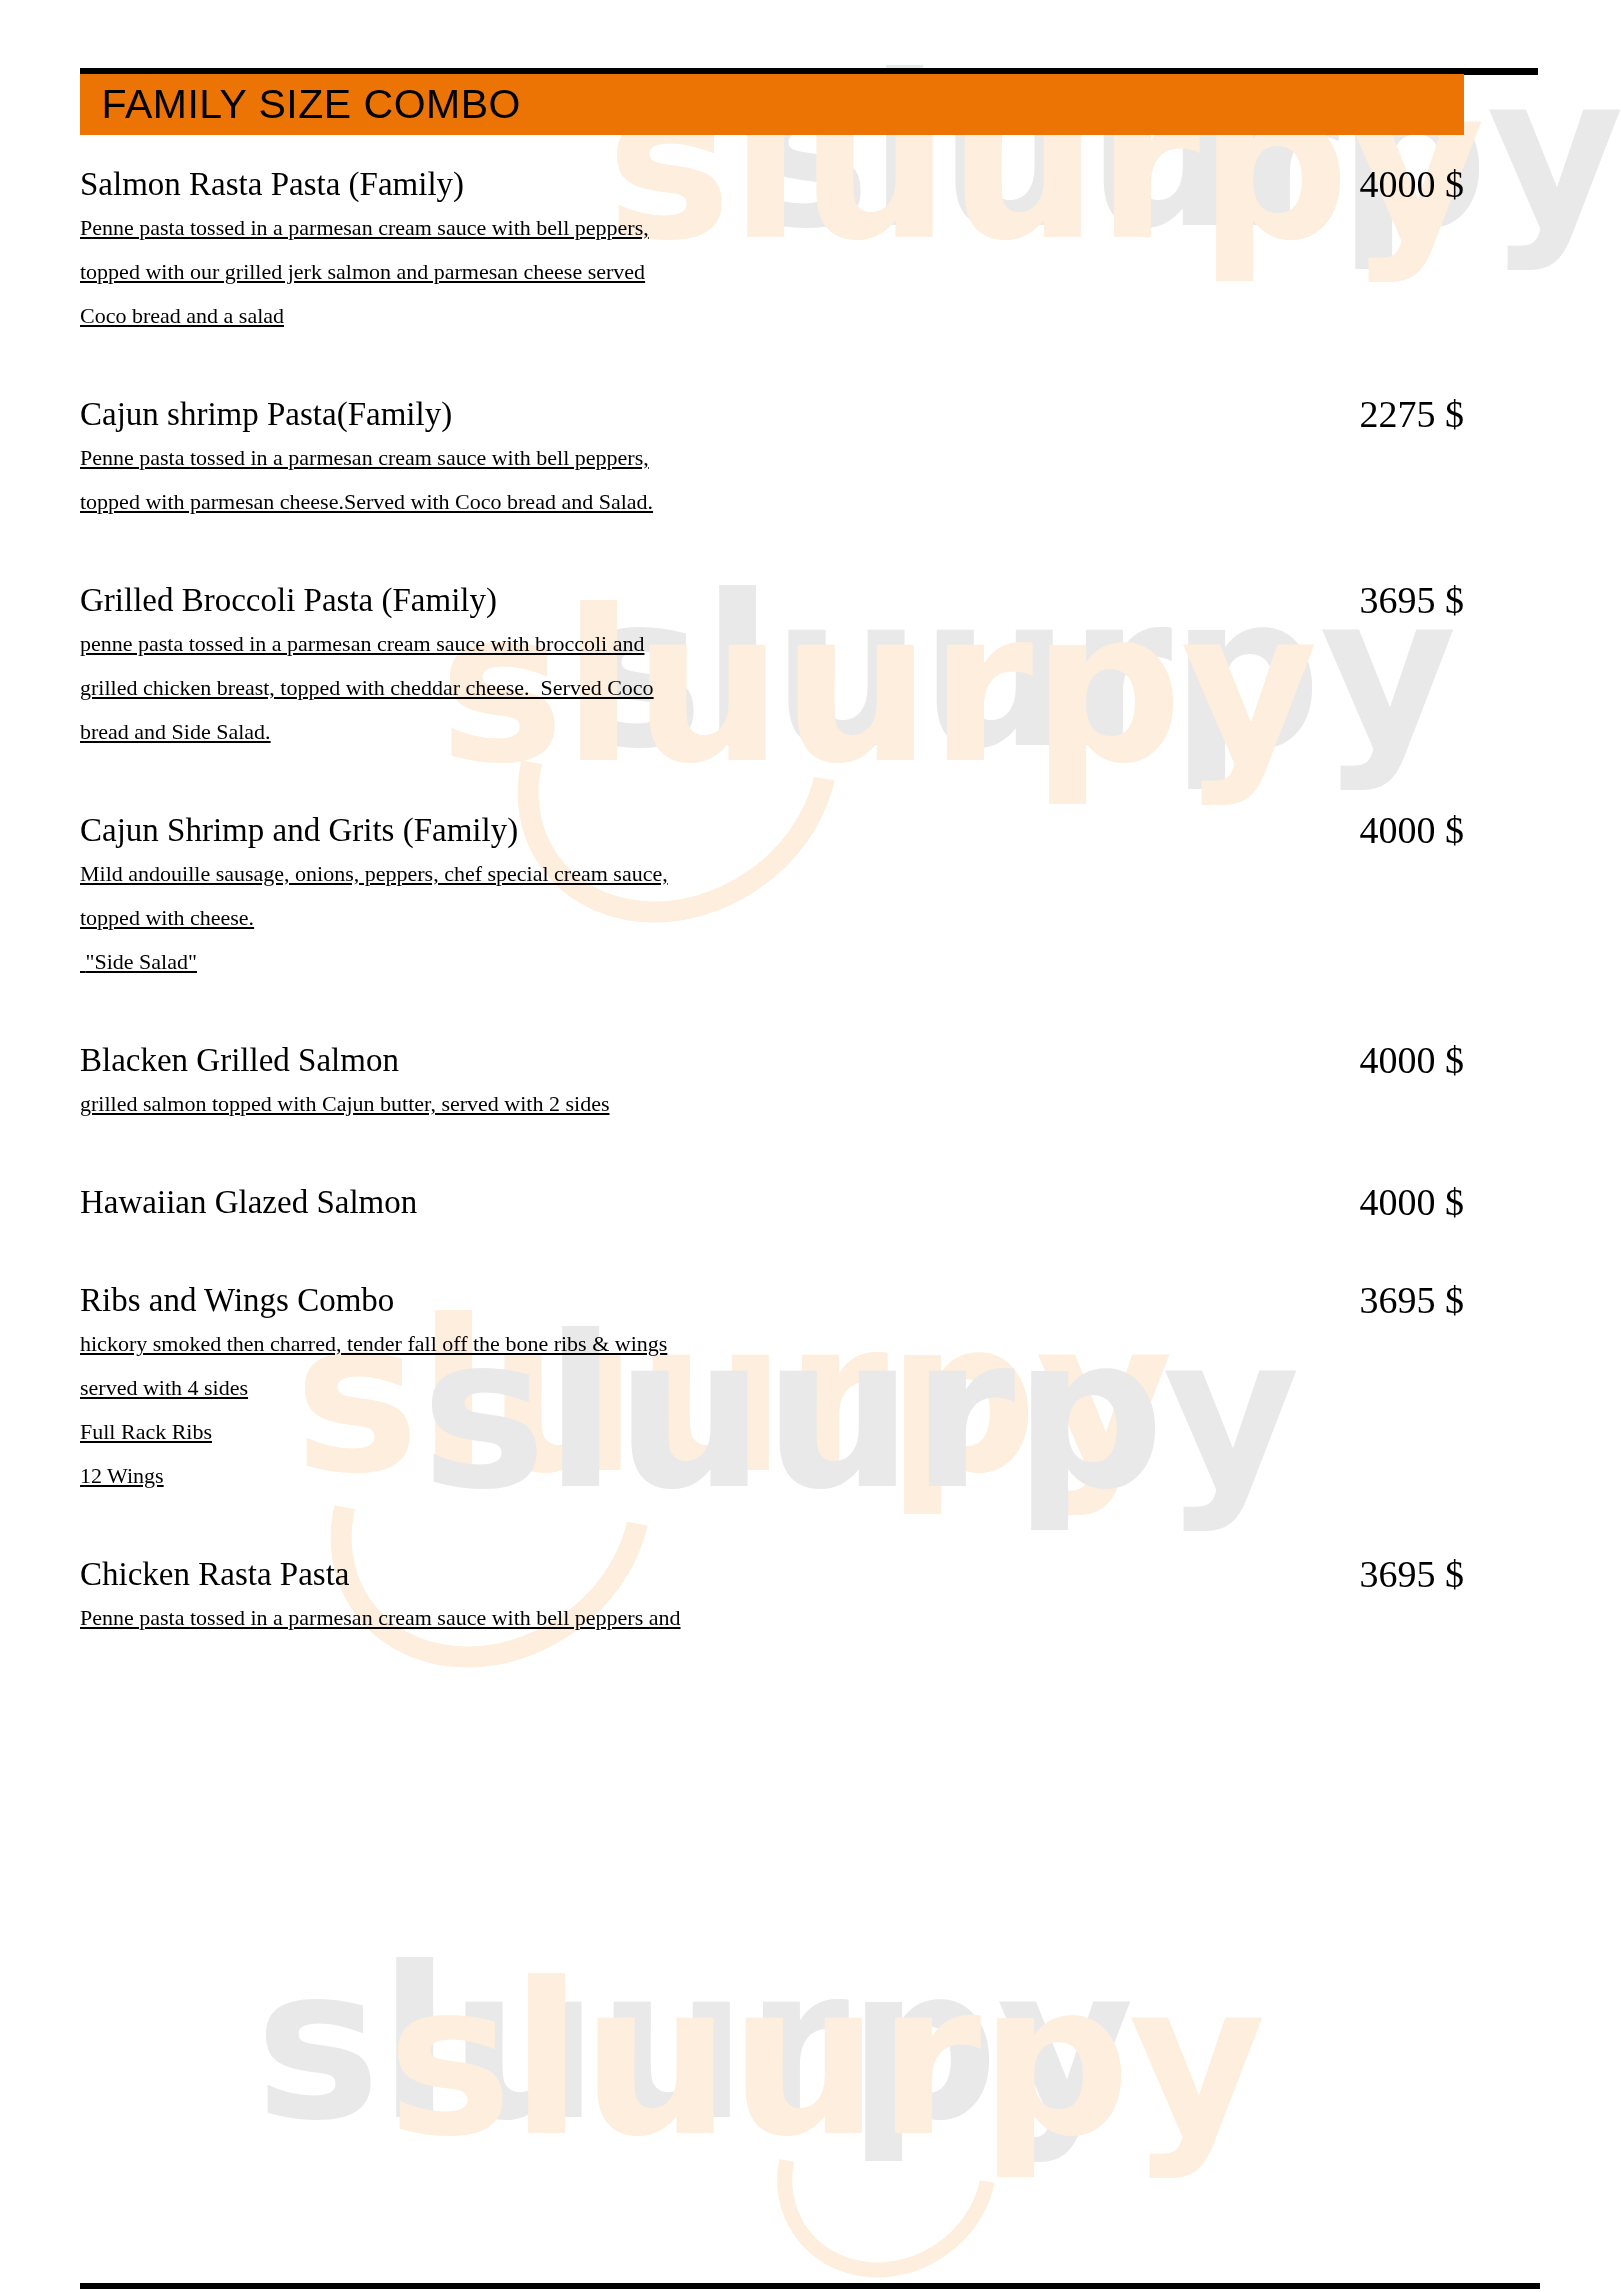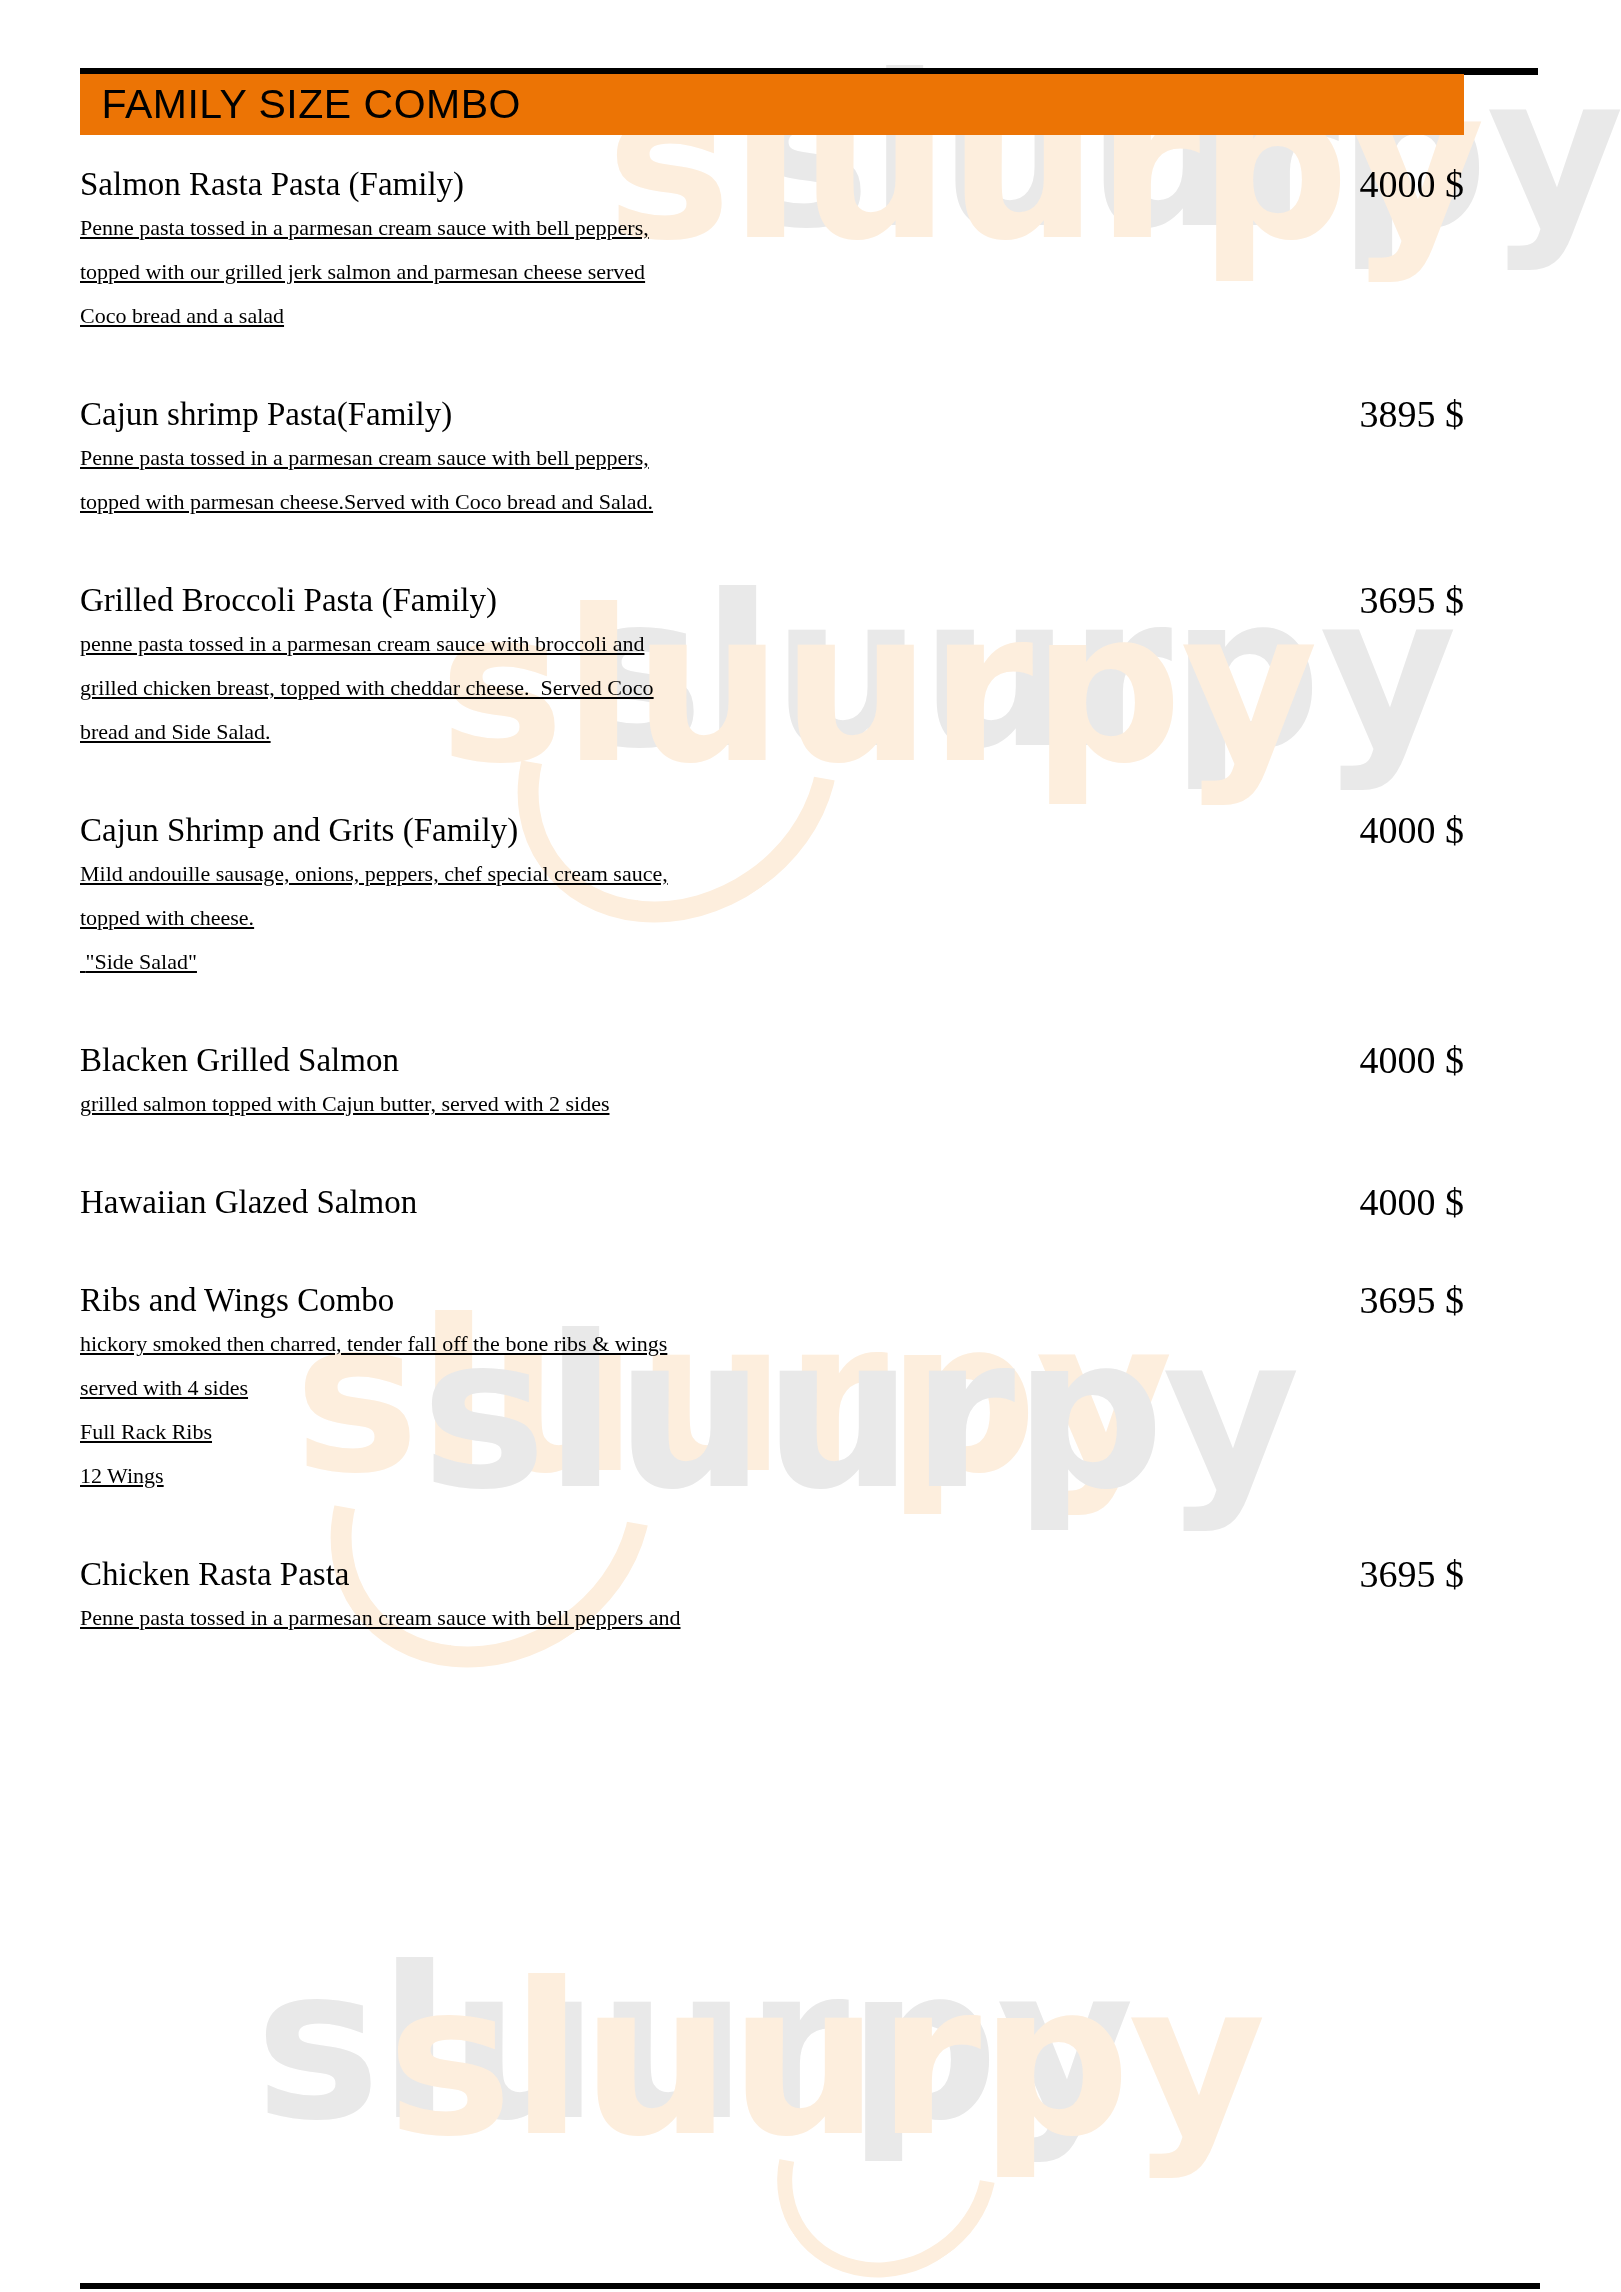--- a/index.html
+++ b/index.html
@@ -180,21 +180,21 @@
     </div>
   </div>
 
   <div class="menu-item">
     <div class="menu-item-row">
       <div class="menu-item-texts">
         <div class="item-name">Cajun shrimp Pasta(Family)</div>
         <div class="item-desc">Penne pasta tossed in a parmesan cream sauce with bell peppers,
 topped with parmesan cheese.Served with Coco bread and Salad.</div>
       </div>
-      <div class="item-price">3895 $</div>
+      <div class="item-price">2275 $</div>
     </div>
   </div>
 
   <div class="menu-item">
     <div class="menu-item-row">
       <div class="menu-item-texts">
         <div class="item-name">Grilled Broccoli Pasta (Family)</div>
         <div class="item-desc">penne pasta tossed in a parmesan cream sauce with broccoli and
 grilled chicken breast, topped with cheddar cheese.  Served Coco
 bread and Side Salad.</div>

